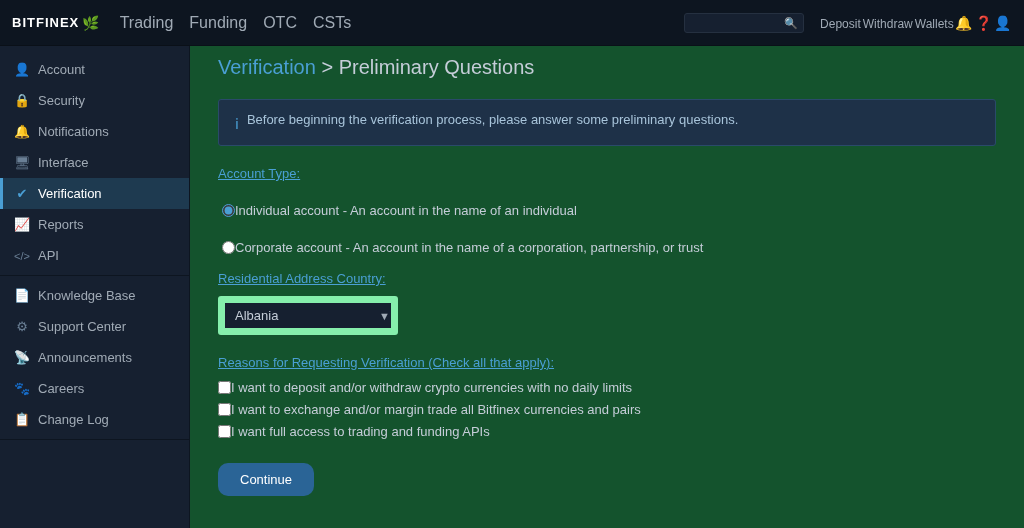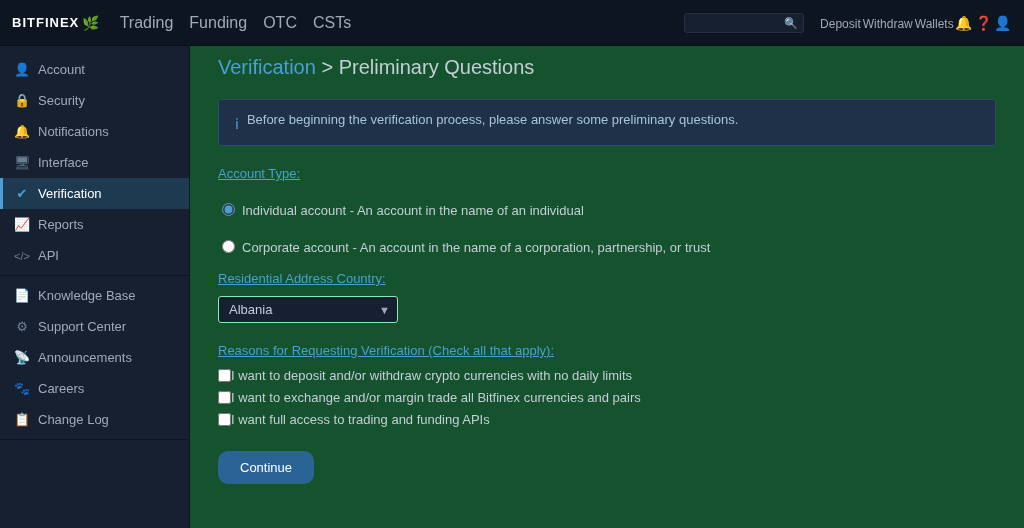--- a/index.html
+++ b/index.html
@@ -177,40 +177,40 @@
       margin-bottom: 10px;
       cursor: pointer;
     }
 
     .radio-group {
       margin-bottom: 16px;
       padding-left: 4px;
     }
     .radio-item {
       display: flex;
-      align-items: flex-start;
-      gap: 7px;
+      align-items: center;
+      gap: 0;
       margin-bottom: 6px;
       font-size: 13px;
       color: #c5cdd8;
       margin-top: 22px;
     }
     .radio-item input[type="radio"] {
       accent-color: #4a9fd4;
       cursor: pointer;
     }
 
     .select-wrapper {
       position: relative;
       display: inline-block;
       margin-bottom: 20px;
     }
     .country-select {
       background: #162030;
-      border: 1px solid #86efac;
+      border: 7px solid #86efac;
       border-radius: 3px;
       color: #c5cdd8;
       font-size: 13px;
       padding: 5px 30px 5px 10px;
       width: 180px;
       appearance: none;
       cursor: pointer;
       outline: none;
     }
     .select-arrow {

